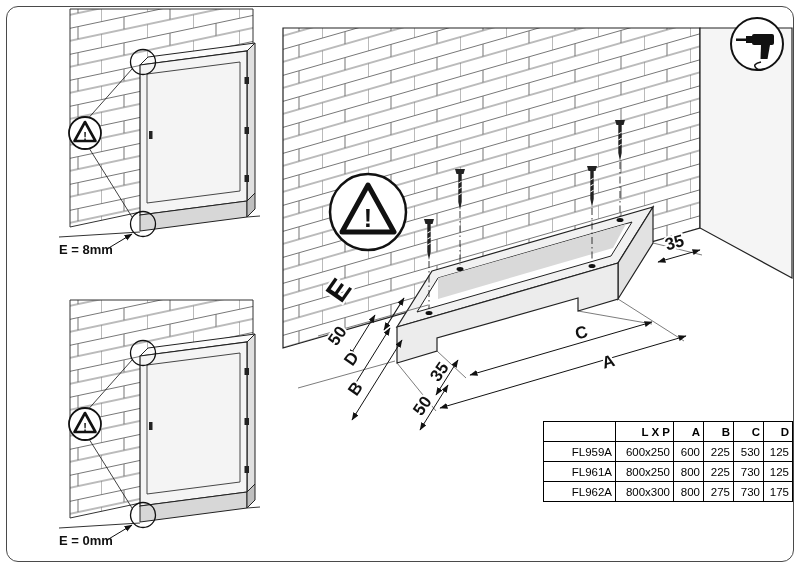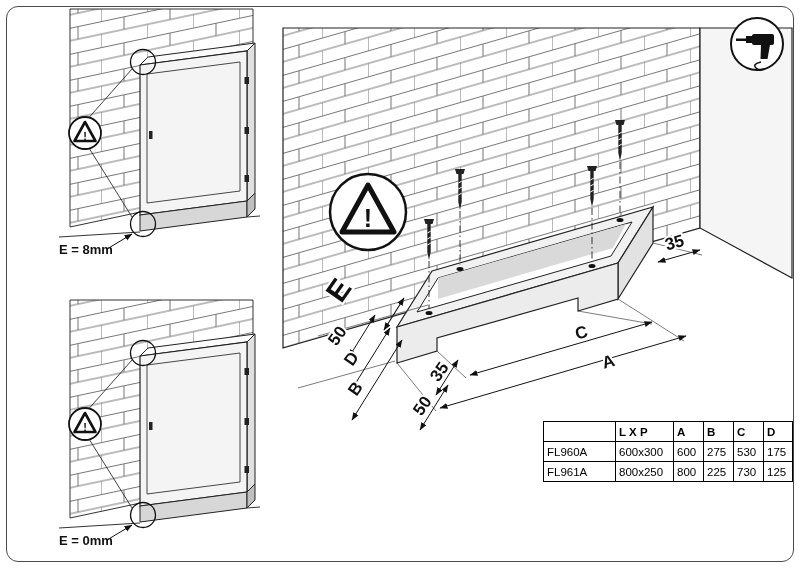--- a/index.html
+++ b/index.html
@@ -3,21 +3,21 @@
 <meta charset="utf-8">
 <style>
   html,body{margin:0;padding:0;background:#fff;}
   .page{position:relative;width:800px;height:568px;background:#fff;
         font-family:"Liberation Sans",sans-serif;overflow:hidden;}
   .page-border{position:absolute;inset:6px;border:1.5px solid #4a4a4a;border-radius:12px;pointer-events:none;}
   svg.art{position:absolute;left:0;top:0;}
   svg text{font-family:"Liberation Sans",sans-serif;}
   .dim-table{position:absolute;left:543px;top:421px;border-collapse:collapse;background:#fff;
              font-size:11.5px;color:#000;table-layout:fixed;}
-  .dim-table th,.dim-table td{border:1px solid #000;padding:0 3px;height:19px;text-align:left;
+  .dim-table th,.dim-table td{border:1px solid #000;padding:0 3px;height:19px;text-align:right;
              font-weight:400;overflow:hidden;white-space:nowrap;}
   .dim-table th{font-weight:700;}
 </style>
 </head>
 <body>
 
 <div class="page">
   <div class="page-border"></div>
 
   <svg class="art" width="800" height="568" viewBox="0 0 800 568">
@@ -182,30 +182,38 @@
         <th></th>
         <th>L X P</th>
         <th>A</th>
         <th>B</th>
         <th>C</th>
         <th>D</th>
       </tr>
     </thead>
     <tbody>
       <tr>
-        <td>FL960A</td>
-        <td>600x300</td>
+        <td>FL959A</td>
+        <td>600x250</td>
         <td>600</td>
-        <td>275</td>
+        <td>225</td>
         <td>530</td>
-        <td>175</td>
+        <td>125</td>
       </tr>
       <tr>
         <td>FL961A</td>
         <td>800x250</td>
         <td>800</td>
         <td>225</td>
         <td>730</td>
         <td>125</td>
       </tr>
+      <tr>
+        <td>FL962A</td>
+        <td>800x300</td>
+        <td>800</td>
+        <td>275</td>
+        <td>730</td>
+        <td>175</td>
+      </tr>
     </tbody>
   </table>
 </div>
 
 </body></html>

